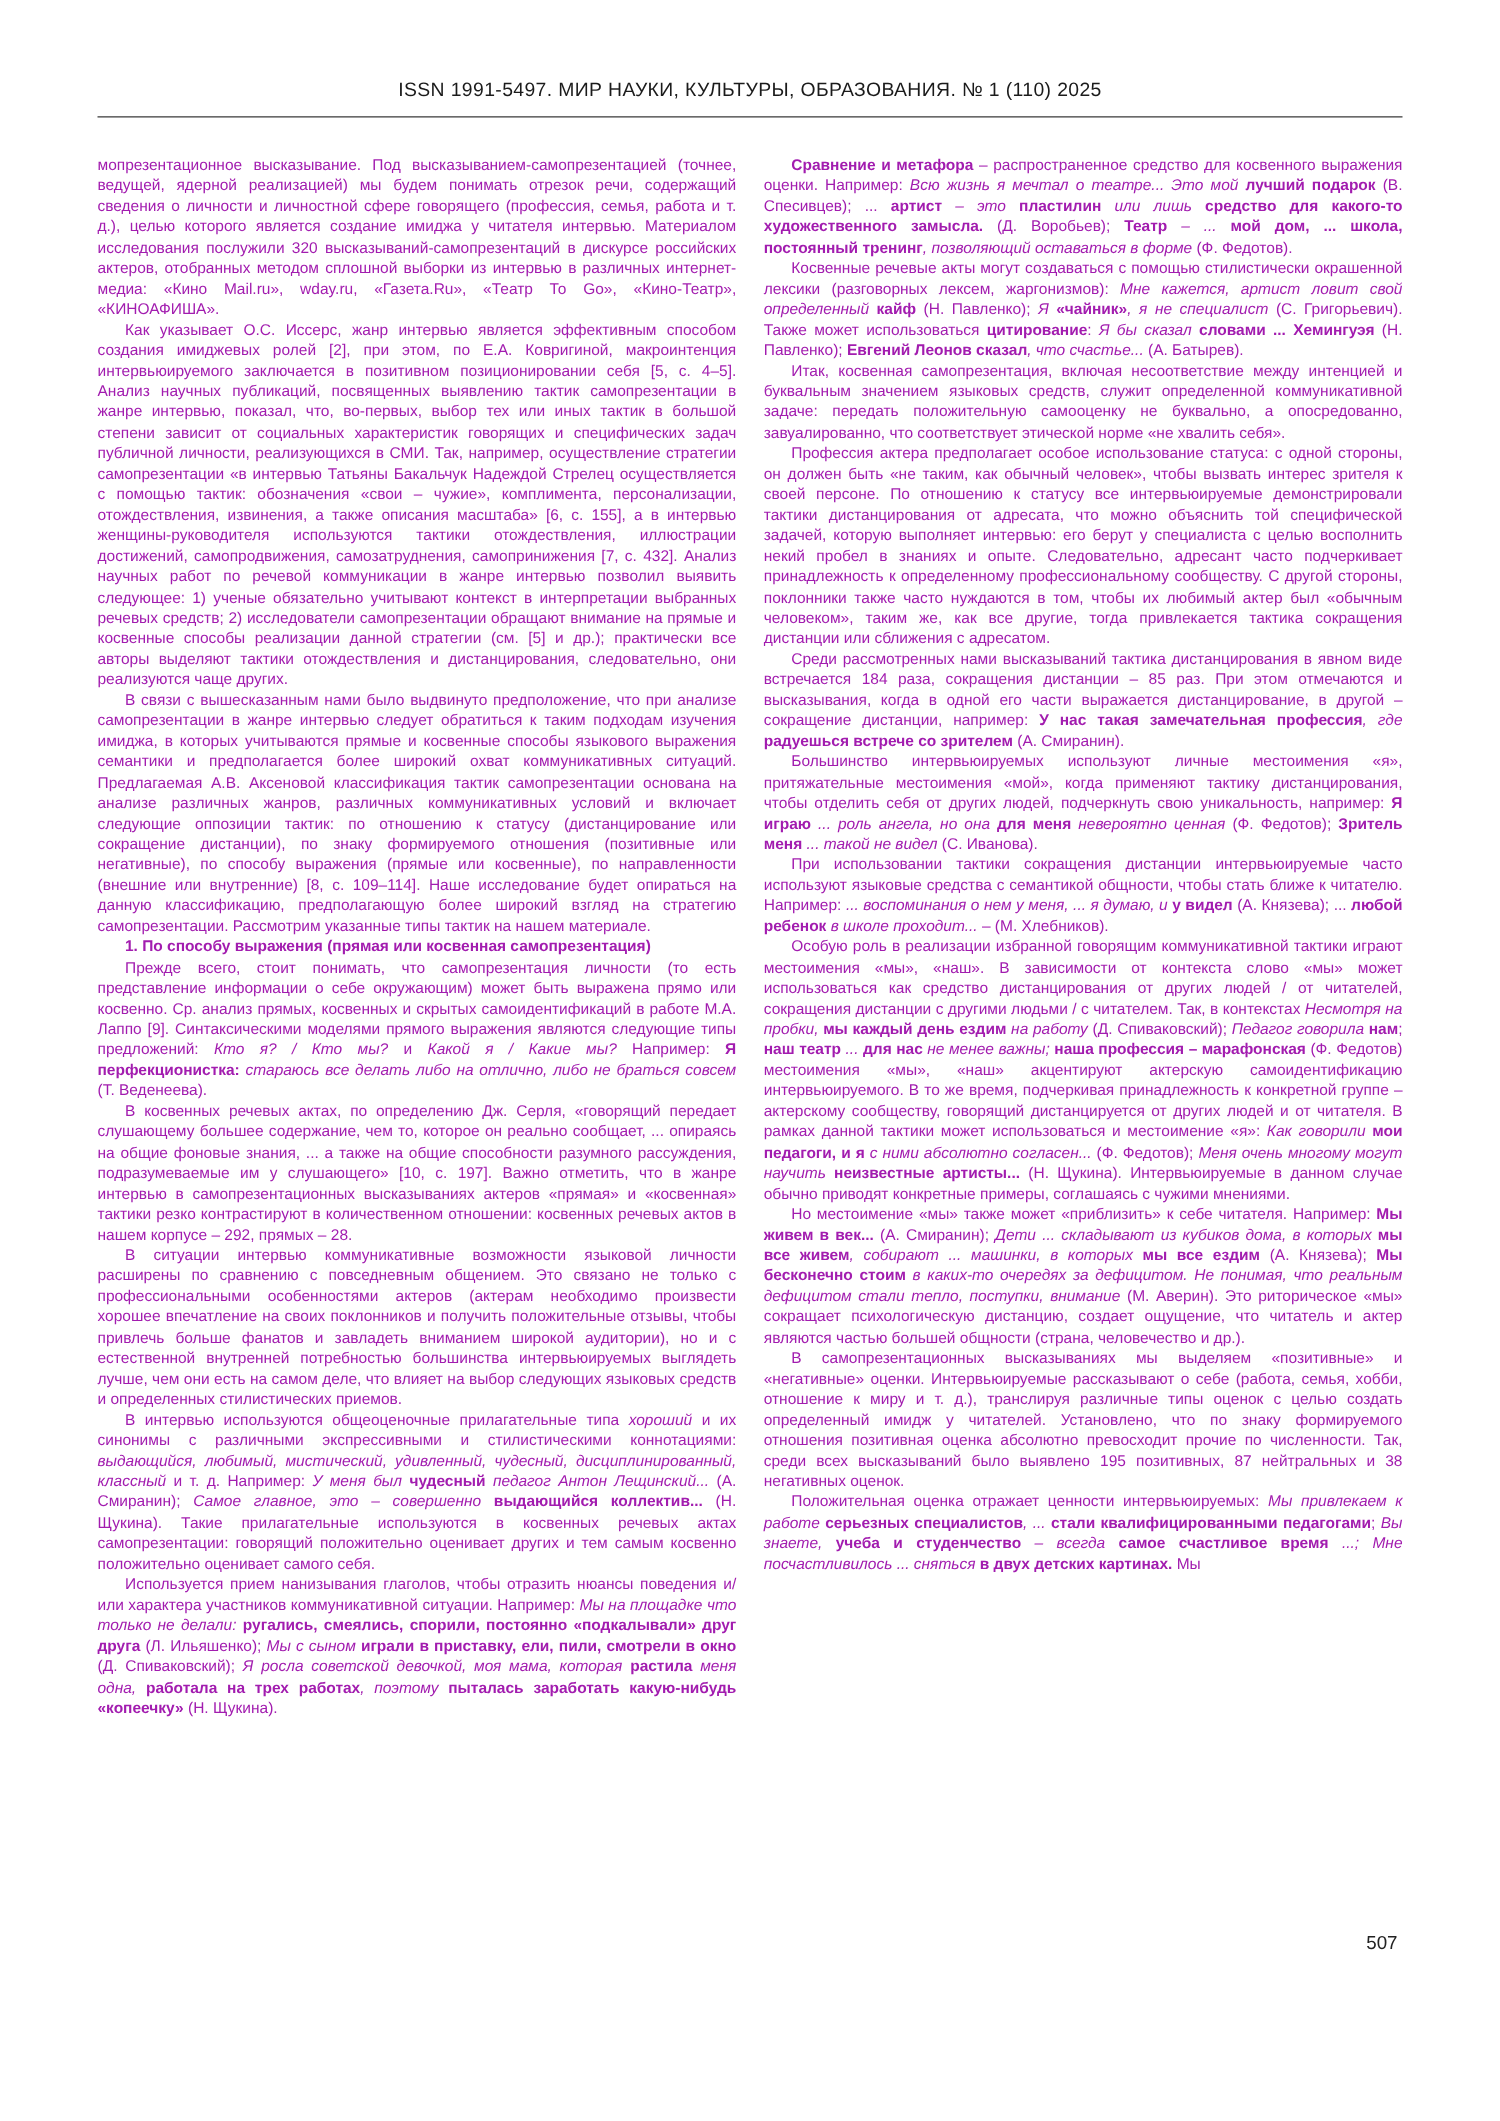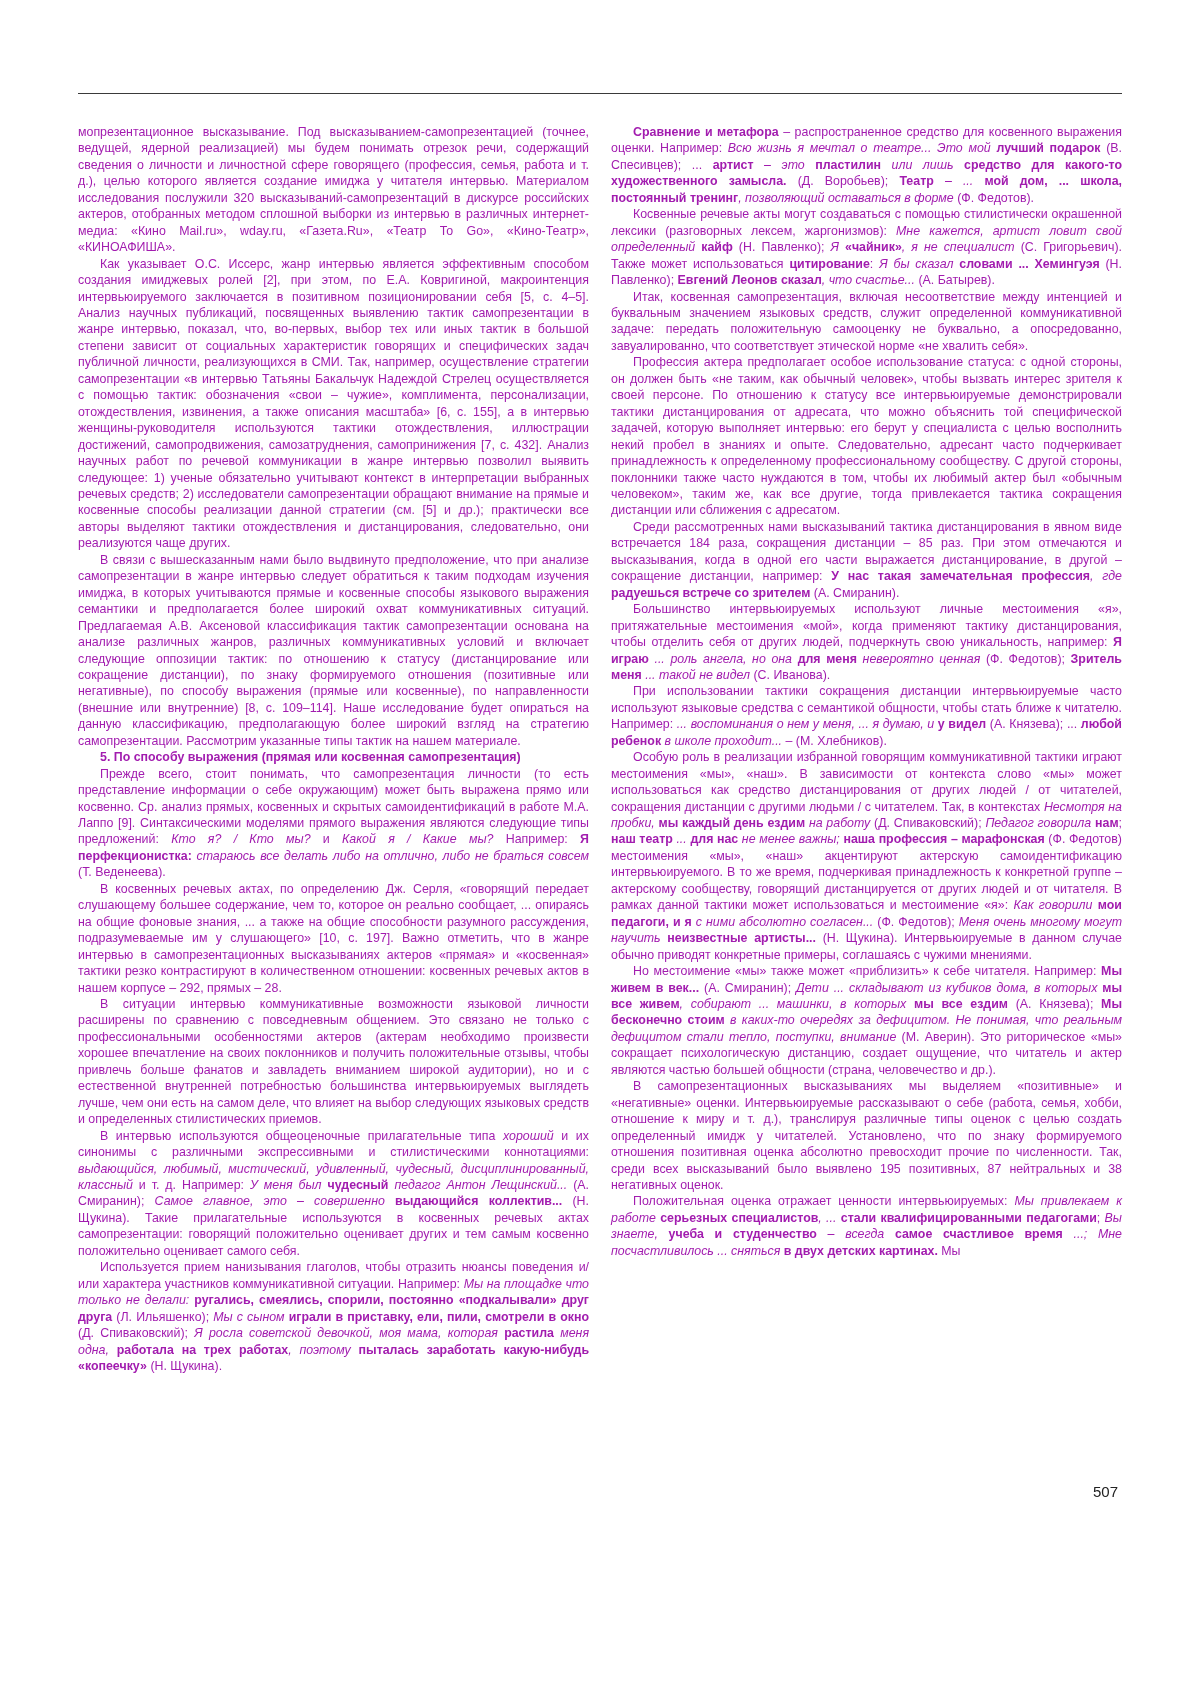--- a/index.html
+++ b/index.html
@@ -48,40 +48,41 @@
     color: #a21caf;
   }
   .col p { margin: 0; text-indent: 22px; }
   .col p.noindent { text-indent: 0; }
   .col p.heading { font-weight: bold; }
   .b  { font-weight: bold; }
   .i  { font-style: italic; }
   .bi { font-weight: bold; }
   .page-number {
     position: absolute;
-    top: 1483px;
+    top: 1546px;
     right: 82px;
     font-size: 15px;
     color: #222222;
   }
 </style>
 </head>
 <body>
 
 <div class="page">
 
+  <div class="journal-header">ISSN 1991-5497. МИР НАУКИ, КУЛЬТУРЫ, ОБРАЗОВАНИЯ. № 1 (110) 2025</div>
 
   <div class="header-divider"></div>
 
   <div class="article-body">
     <div class="col">
         <p class="noindent">мопрезентационное высказывание. Под высказыванием-самопрезентацией (точнее, ведущей, ядерной реализацией) мы будем понимать отрезок речи, содержащий сведения о личности и личностной сфере говорящего (профессия, семья, работа и т. д.), целью которого является создание имиджа у читателя интервью. Материалом исследования послужили 320 высказываний-самопрезентаций в дискурсе российских актеров, отобранных методом сплошной выборки из интервью в различных интернет-медиа: «Кино Mail.ru», wday.ru, «Газета.Ru», «Театр То Go», «Кино-Театр», «КИНОАФИША».</p>
         <p>Как указывает О.С. Иссерс, жанр интервью является эффективным способом создания имиджевых ролей [2], при этом, по Е.А. Ковригиной, макроинтенция интервьюируемого заключается в позитивном позиционировании себя [5, с. 4–5]. Анализ научных публикаций, посвященных выявлению тактик самопрезентации в жанре интервью, показал, что, во-первых, выбор тех или иных тактик в большой степени зависит от социальных характеристик говорящих и специфических задач публичной личности, реализующихся в СМИ. Так, например, осуществление стратегии самопрезентации «в интервью Татьяны Бакальчук Надеждой Стрелец осуществляется с помощью тактик: обозначения «свои – чужие», комплимента, персонализации, отождествления, извинения, а также описания масштаба» [6, с. 155], а в интервью женщины-руководителя используются тактики отождествления, иллюстрации достижений, самопродвижения, самозатруднения, самопринижения [7, с. 432]. Анализ научных работ по речевой коммуникации в жанре интервью позволил выявить следующее: 1) ученые обязательно учитывают контекст в интерпретации выбранных речевых средств; 2) исследователи самопрезентации обращают внимание на прямые и косвенные способы реализации данной стратегии (см. [5] и др.); практически все авторы выделяют тактики отождествления и дистанцирования, следовательно, они реализуются чаще других.</p>
         <p>В связи с вышесказанным нами было выдвинуто предположение, что при анализе самопрезентации в жанре интервью следует обратиться к таким подходам изучения имиджа, в которых учитываются прямые и косвенные способы языкового выражения семантики и предполагается более широкий охват коммуникативных ситуаций. Предлагаемая А.В. Аксеновой классификация тактик самопрезентации основана на анализе различных жанров, различных коммуникативных условий и включает следующие оппозиции тактик: по отношению к статусу (дистанцирование или сокращение дистанции), по знаку формируемого отношения (позитивные или негативные), по способу выражения (прямые или косвенные), по направленности (внешние или внутренние) [8, с. 109–114]. Наше исследование будет опираться на данную классификацию, предполагающую более широкий взгляд на стратегию самопрезентации. Рассмотрим указанные типы тактик на нашем материале.</p>
-        <p class="heading"><span class="b">5. По способу выражения (прямая или косвенная самопрезентация)</span></p>
+        <p class="heading"><span class="b">1. По способу выражения (прямая или косвенная самопрезентация)</span></p>
         <p>Прежде всего, стоит понимать, что самопрезентация личности (то есть представление информации о себе окружающим) может быть выражена прямо или косвенно. Ср. анализ прямых, косвенных и скрытых самоидентификаций в работе М.А. Лаппо [9]. Синтаксическими моделями прямого выражения являются следующие типы предложений: <span class="i">Кто я? / Кто мы?</span> и <span class="i">Какой я / Какие мы?</span> Например: <span class="bi">Я перфекционистка:</span><span class="i"> стараюсь все делать либо на отлично, либо не браться совсем</span> (Т. Веденеева).</p>
         <p>В косвенных речевых актах, по определению Дж. Серля, «говорящий передает слушающему большее содержание, чем то, которое он реально сообщает, ... опираясь на общие фоновые знания, ... а также на общие способности разумного рассуждения, подразумеваемые им у слушающего» [10, с. 197]. Важно отметить, что в жанре интервью в самопрезентационных высказываниях актеров «прямая» и «косвенная» тактики резко контрастируют в количественном отношении: косвенных речевых актов в нашем корпусе – 292, прямых – 28.</p>
         <p>В ситуации интервью коммуникативные возможности языковой личности расширены по сравнению с повседневным общением. Это связано не только с профессиональными особенностями актеров (актерам необходимо произвести хорошее впечатление на своих поклонников и получить положительные отзывы, чтобы привлечь больше фанатов и завладеть вниманием широкой аудитории), но и с естественной внутренней потребностью большинства интервьюируемых выглядеть лучше, чем они есть на самом деле, что влияет на выбор следующих языковых средств и определенных стилистических приемов.</p>
         <p>В интервью используются общеоценочные прилагательные типа <span class="i">хороший</span> и их синонимы с различными экспрессивными и стилистическими коннотациями: <span class="i">выдающийся, любимый, мистический, удивленный, чудесный, дисциплинированный, классный</span> и т. д. Например: <span class="i">У меня был </span><span class="bi">чудесный</span><span class="i"> педагог Антон Лещинский...</span> (А. Смиранин); <span class="i">Самое главное, это – совершенно </span><span class="bi">выдающийся коллектив...</span> (Н. Щукина). Такие прилагательные используются в косвенных речевых актах самопрезентации: говорящий положительно оценивает других и тем самым косвенно положительно оценивает самого себя.</p>
         <p>Используется прием нанизывания глаголов, чтобы отразить нюансы поведения и/или характера участников коммуникативной ситуации. Например: <span class="i">Мы на площадке что только не делали: </span><span class="bi">ругались, смеялись, спорили, постоянно «подкалывали» друг друга</span> (Л. Ильяшенко); <span class="i">Мы с сыном </span><span class="bi">играли в приставку, ели, пили, смотрели в окно</span> (Д. Спиваковский); <span class="i">Я росла советской девочкой, моя мама, которая </span><span class="bi">растила</span><span class="i"> меня одна, </span><span class="bi">работала на трех работах</span><span class="i">, поэтому </span><span class="bi">пыталась заработать какую-нибудь «копеечку»</span> (Н. Щукина).</p>
       </div>
     <div class="col">
         <p><span class="b">Сравнение и метафора</span> – распространенное средство для косвенного выражения оценки. Например: <span class="i">Всю жизнь я мечтал о театре... Это мой </span><span class="bi">лучший подарок</span> (В. Спесивцев); ... <span class="bi">артист</span><span class="i"> – это </span><span class="bi">пластилин</span><span class="i"> или лишь </span><span class="bi">средство для какого-то художественного замысла.</span> (Д. Воробьев); <span class="bi">Театр</span><span class="i"> – ... </span><span class="bi">мой дом, ... школа, постоянный тренинг</span><span class="i">, позволяющий оставаться в форме</span> (Ф. Федотов).</p>
         <p>Косвенные речевые акты могут создаваться с помощью стилистически окрашенной лексики (разговорных лексем, жаргонизмов): <span class="i">Мне кажется, артист ловит свой определенный </span><span class="bi">кайф</span> (Н. Павленко); <span class="i">Я </span><span class="bi">«чайник»</span><span class="i">, я не специалист</span> (С. Григорьевич). Также может использоваться <span class="b">цитирование</span>: <span class="i">Я бы сказал </span><span class="bi">словами ... Хемингуэя</span> (Н. Павленко); <span class="bi">Евгений Леонов сказал</span><span class="i">, что счастье...</span> (А. Батырев).</p>
         <p>Итак, косвенная самопрезентация, включая несоответствие между интенцией и буквальным значением языковых средств, служит определенной коммуникативной задаче: передать положительную самооценку не буквально, а опосредованно, завуалированно, что соответствует этической норме «не хвалить себя».</p>

